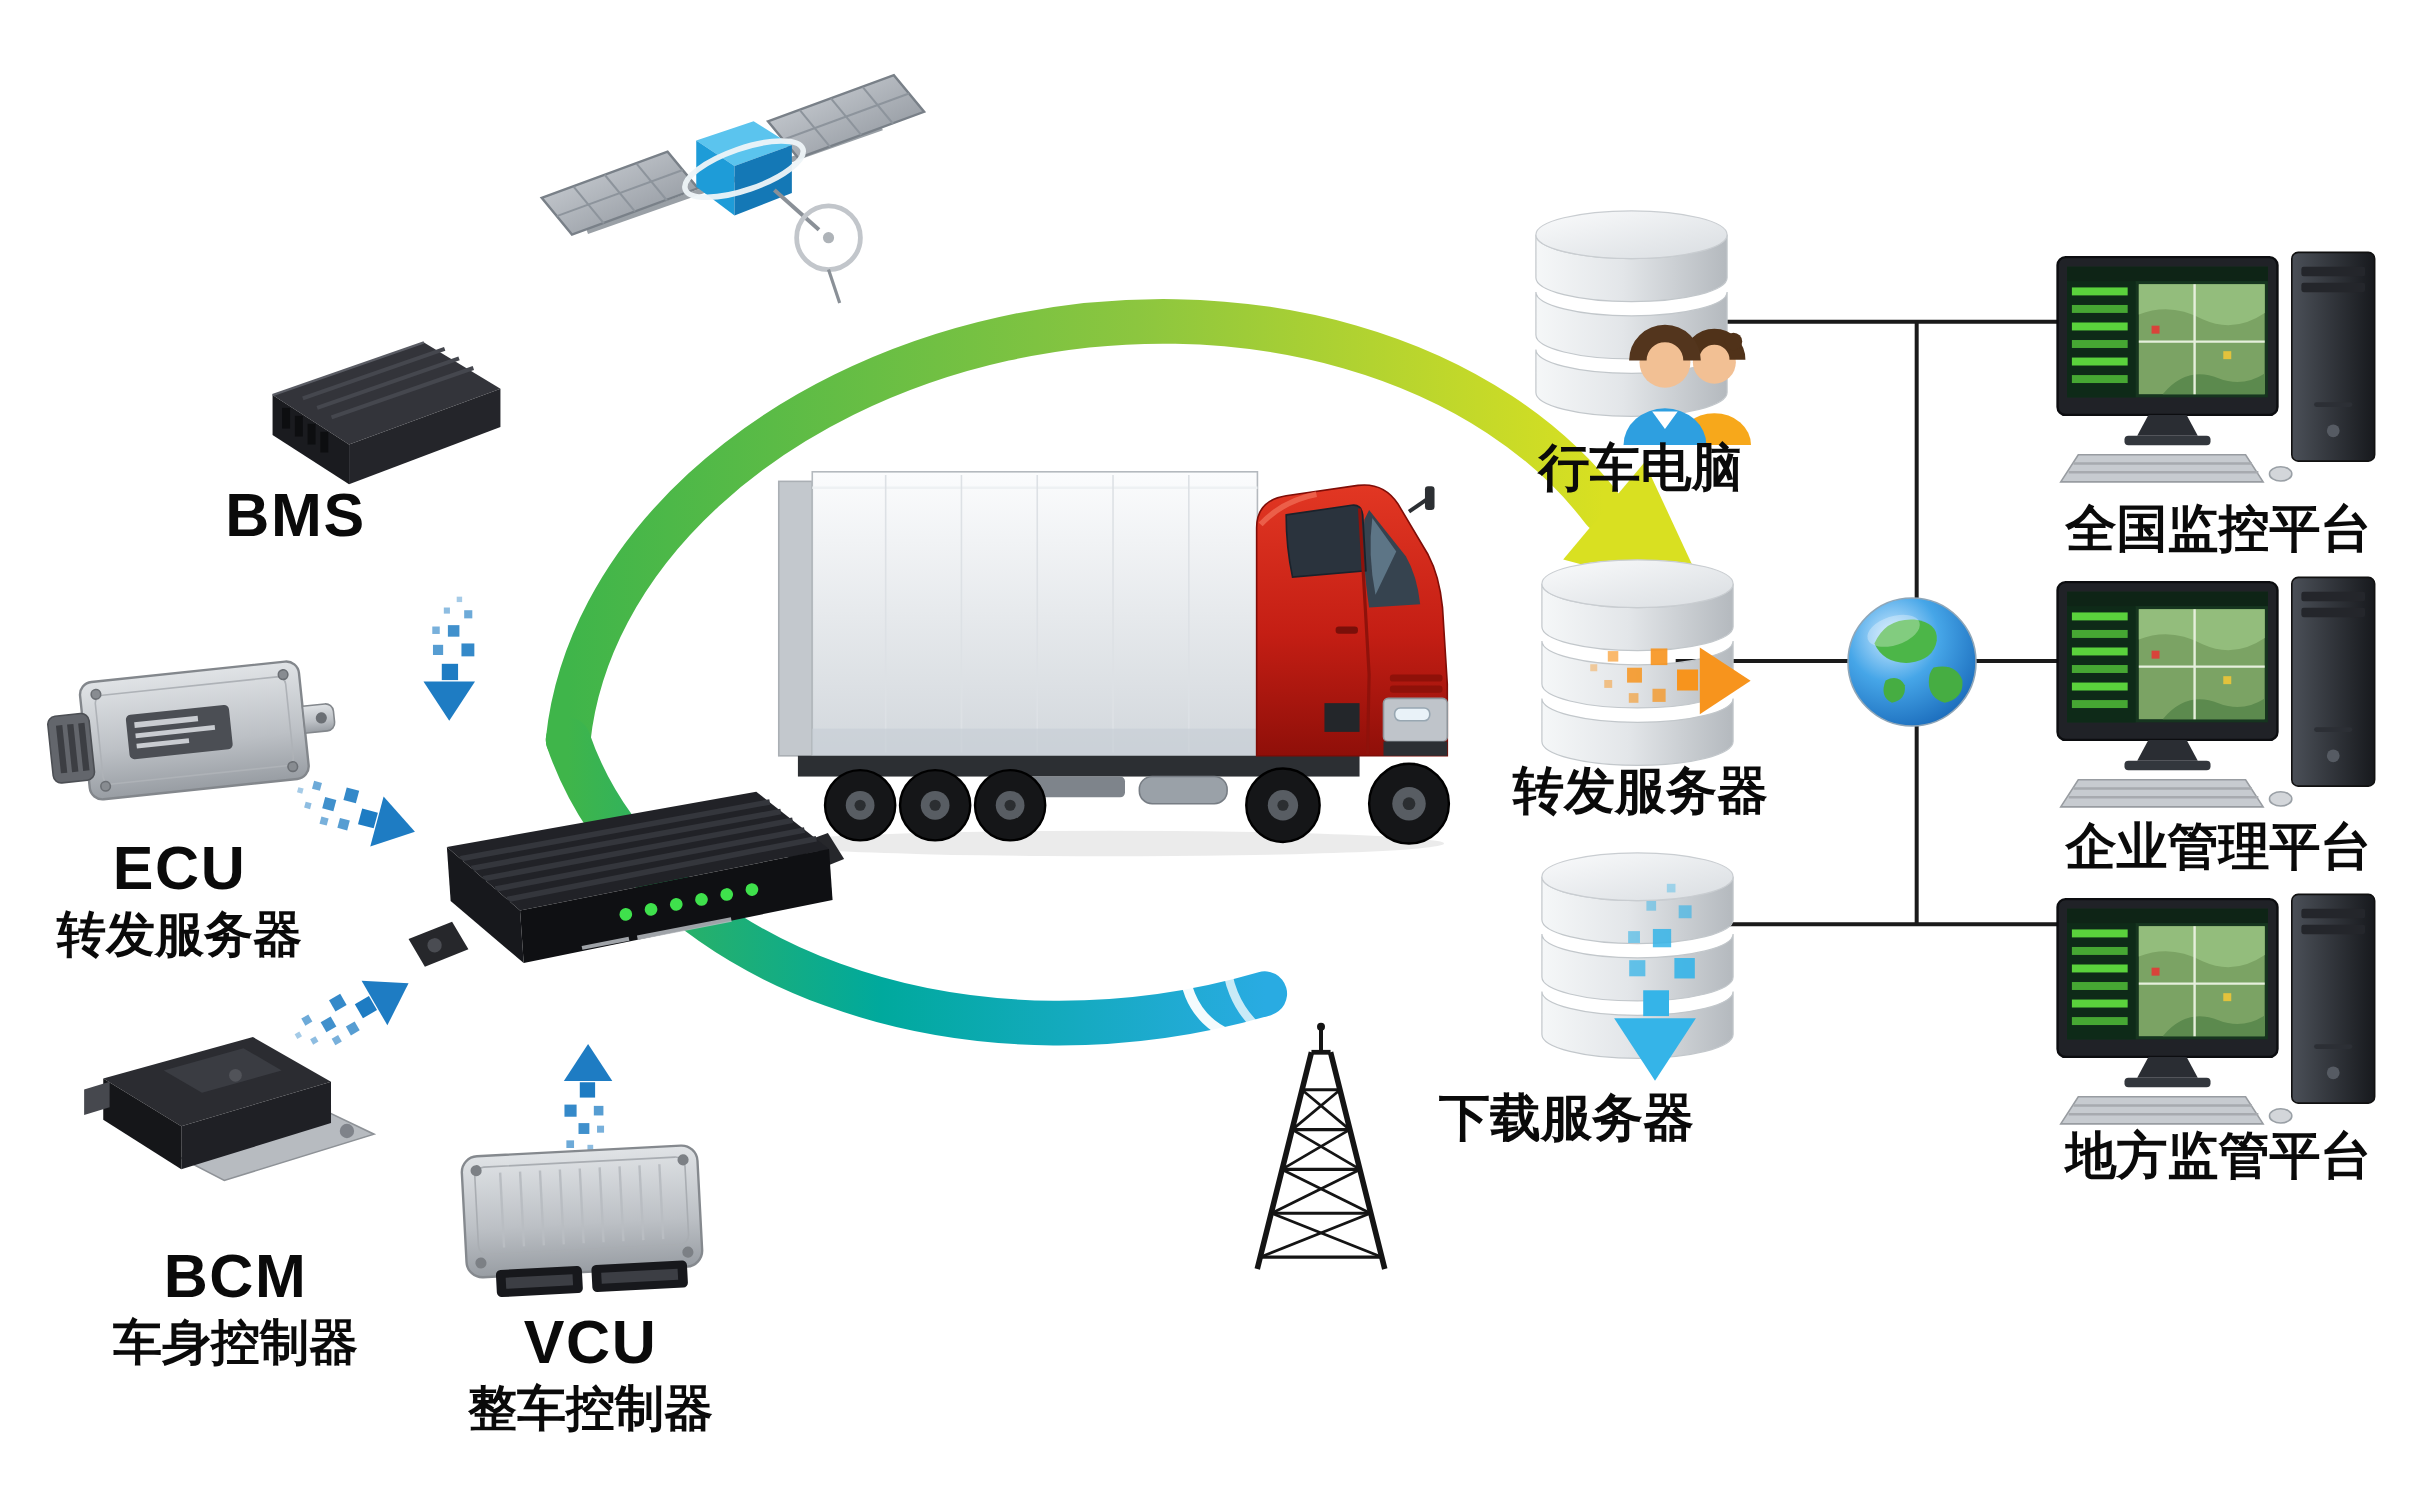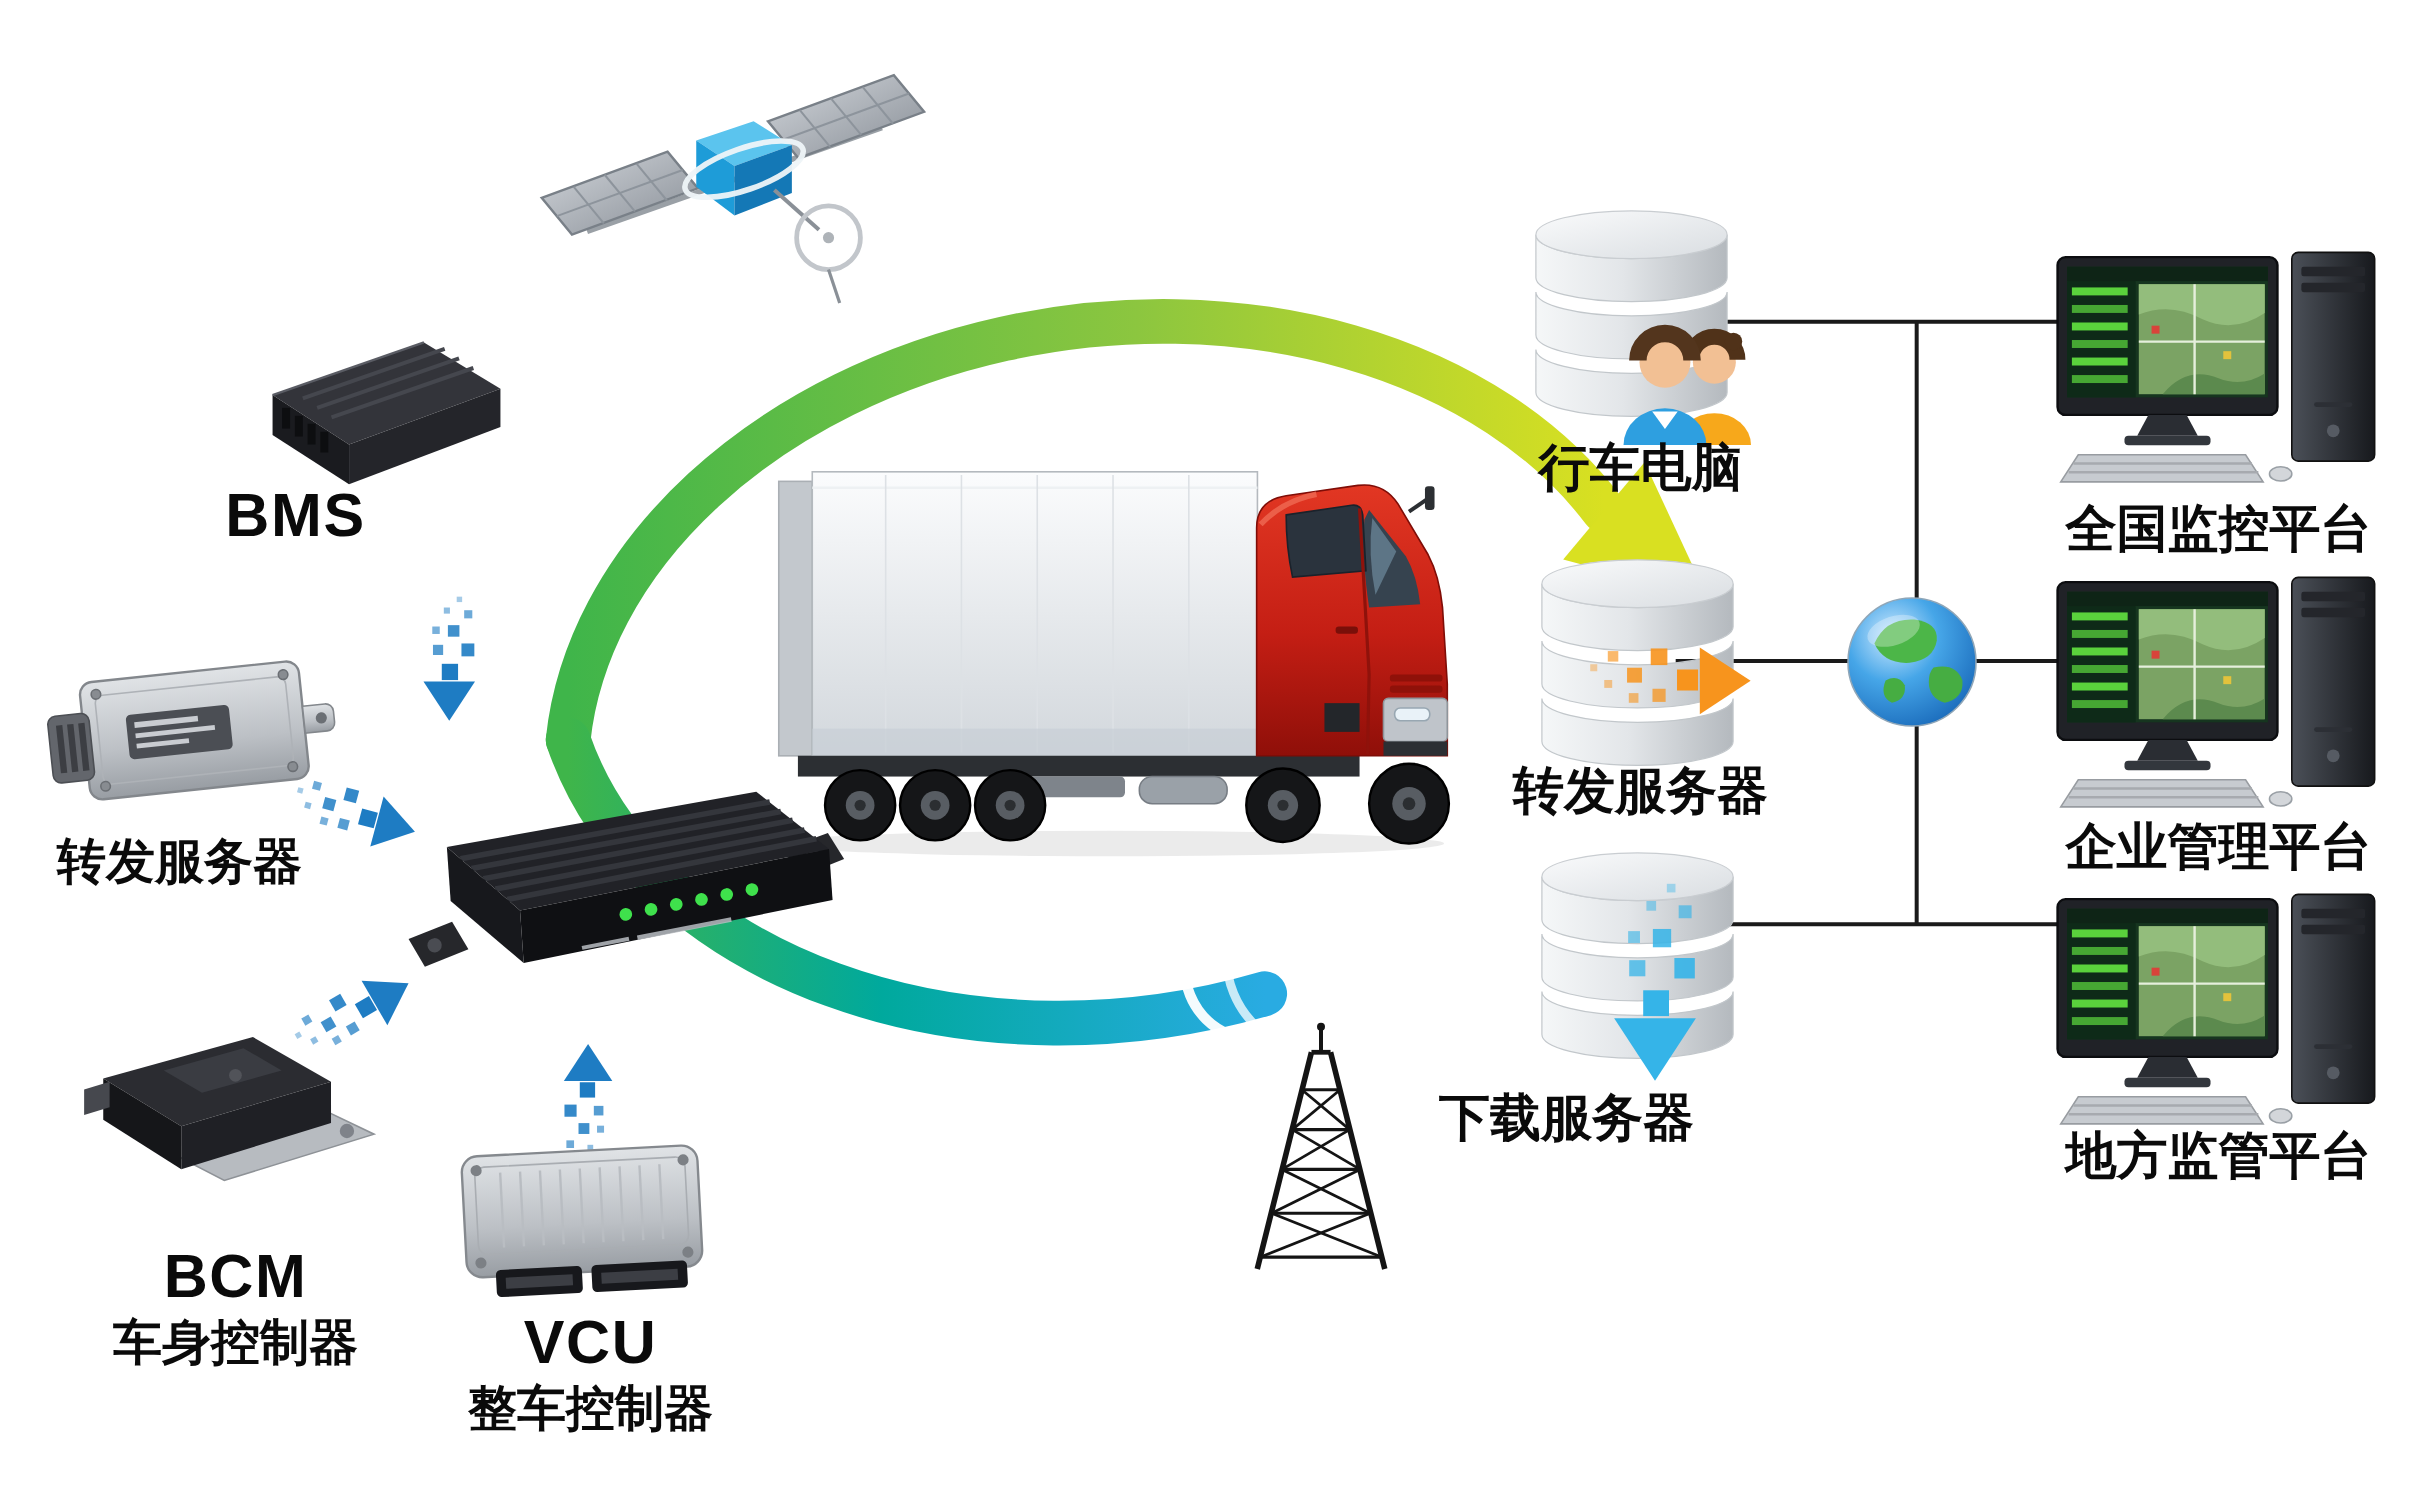--- a/index.html
+++ b/index.html
@@ -505,20 +505,21 @@
       <path d="M28,273 H252 M22,284 H260" stroke="#a7aaaf" stroke-width="3" fill="none"></path>
       <ellipse cx="288" cy="286" rx="14" ry="9" fill="#d3d6da" stroke="#9aa0a6" stroke-width="2"></ellipse>
     </svg>
   </div>
 
   <div class="label" style="left:112px;top:479px;width:367px">
     <div class="abbr">BMS</div>
   </div>
 
   <div class="label" style="left:24px;top:832px;width:311px">
+    <div class="abbr">ECU</div>
     <div class="cn">转发服务器</div>
   </div>
 
   <div class="label" style="left:76px;top:1240px;width:319px">
     <div class="abbr">BCM</div>
     <div class="cn">车身控制器</div>
   </div>
 
   <div class="label" style="left:411px;top:1306px;width:359px">
     <div class="abbr">VCU</div>

